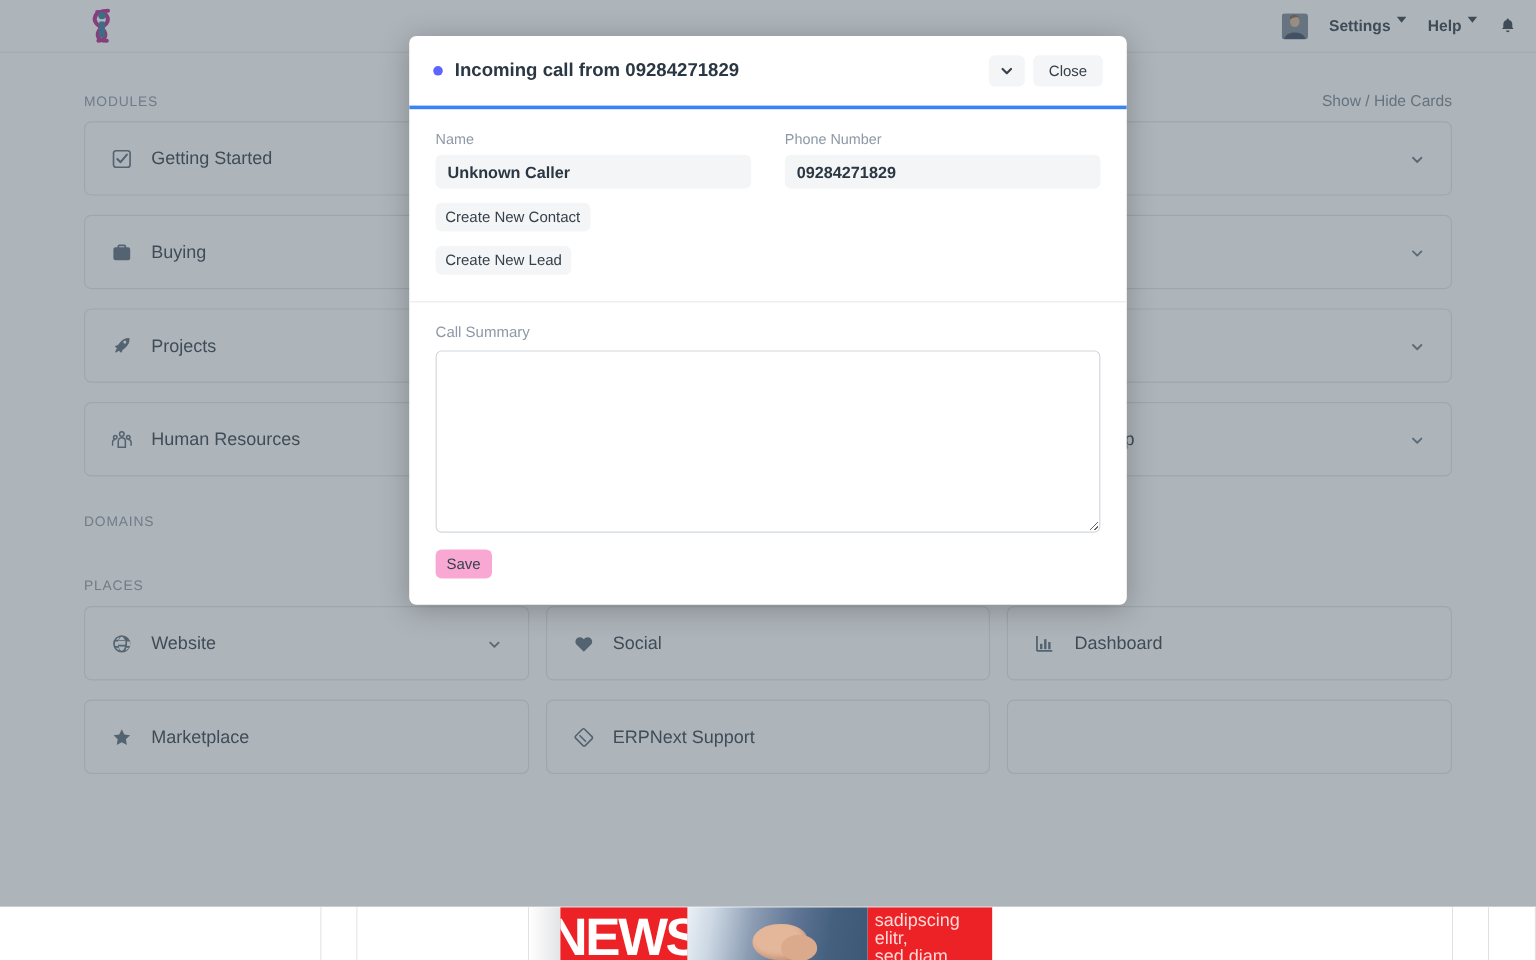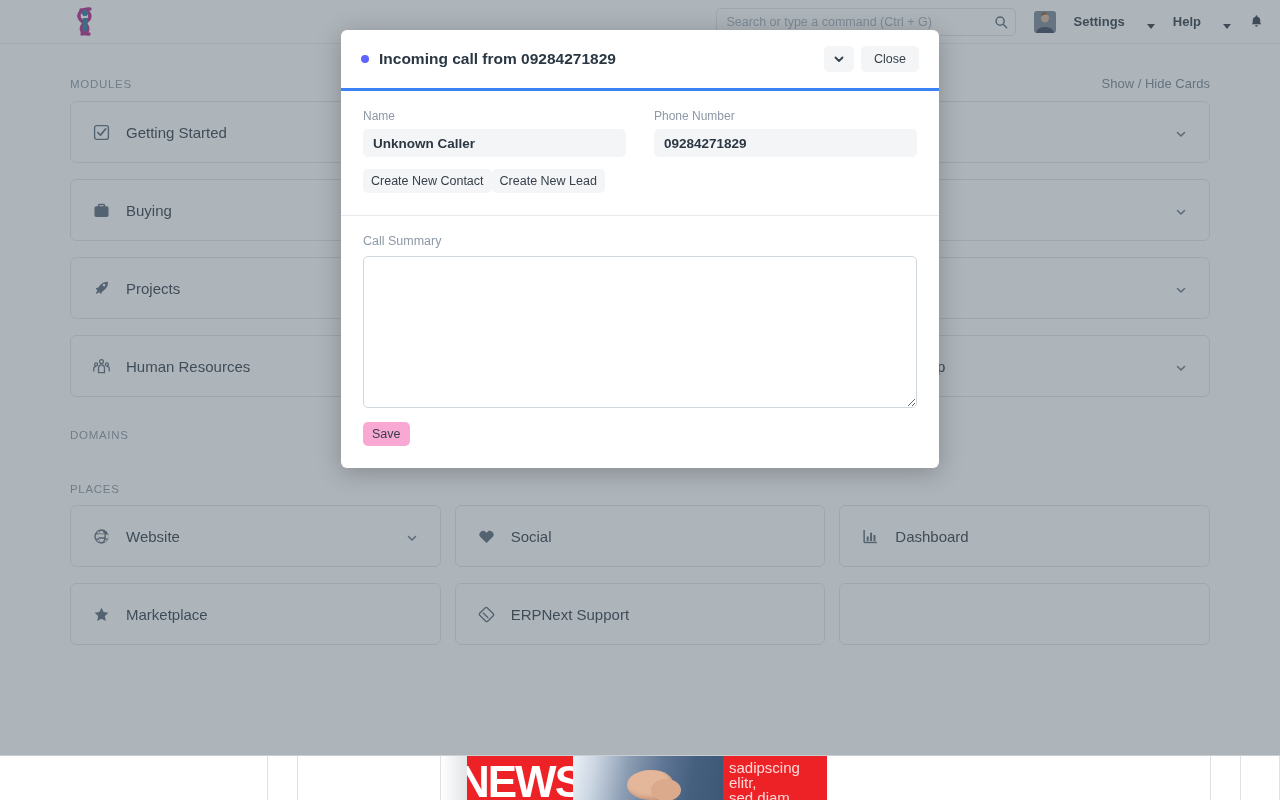--- a/index.html
+++ b/index.html
@@ -59,21 +59,21 @@
     transform: translateY(-50%);
     width: 14px; height: 14px;
     color: #5c6b7a;
   }
   .nav-avatar {
     width: 22px; height: 22px; border-radius: 3px;
     overflow: hidden; display:block;
   }
   .nav-link {
     font-size: 13px; font-weight: bold; color: #36414c;
-    display: flex; align-items: flex-end; gap: 22px;
+    display: flex; align-items: flex-start; gap: 5px;
     cursor: pointer;
     text-decoration: none;
   }
   .caret {
     width: 0; height: 0;
     border-left: 4px solid transparent;
     border-right: 4px solid transparent;
     border-top: 5px solid #36414c;
   }
   .bell { width: 15px; height: 15px; color: #36414c; }
@@ -221,21 +221,21 @@
     border: none;
     border-radius: 5px;
     height: 24px;
     padding: 0 8px;
     font-size: 12.5px;
     color: #36414c;
     font-family: "Liberation Sans", sans-serif;
     cursor: pointer;
     margin-top: 12px;
   }
-  .btn-stack { display: flex; flex-direction: row; align-items: flex-start; }
+  .btn-stack { display: flex; flex-direction: column; align-items: flex-start; }
 
   .summary-label {
     font-size: 12.5px;
     color: #8d99a6;
     display: block;
     margin-bottom: 8px;
   }
   .summary-box {
     width: 100%;
     height: 152px;
@@ -338,27 +338,20 @@
     <div id="brand-logo">
       <svg viewBox="0 0 30 34" width="30" height="34" aria-hidden="true">
         <path d="M20 4 C8 4 6 12 13 17 C20 22 19 28 12 29" stroke="#b52a8c" stroke-width="3.4" fill="none" stroke-linecap="round"></path>
         <path d="M11 5 C20 5 23 12 16 17 C9 22 10 29 19 29" stroke="#b52a8c" stroke-width="3.4" fill="none" stroke-linecap="round"></path>
         <circle cx="15" cy="8" r="3.1" fill="#2f7f9e"></circle>
         <rect x="12.6" y="13" width="4.8" height="13" rx="1" fill="#2f7f9e"></rect>
       </svg>
     </div>
 
     <div id="navbar-right">
-      <div class="search-wrap">
-        <input class="search-input" readonly="" placeholder="Search or type a command (Ctrl + G)" value="" style="">
-        <svg class="search-icon" viewBox="0 0 16 16" fill="none" stroke="currentColor" stroke-width="1.7">
-          <circle cx="7" cy="7" r="4.6"></circle>
-            <line x1="10.5" y1="10.5" x2="14.5" y2="14.5" stroke-linecap="round"></line>
-        </svg>
-      </div>
 
       <span class="nav-avatar">
         <svg viewBox="0 0 22 22" width="22" height="22">
           <rect width="22" height="22" fill="#7d8796"></rect>
           <ellipse cx="11" cy="7" rx="4" ry="4.5" fill="#d6b79b"></ellipse>
           <path d="M2 22 C3 14 19 14 20 22 Z" fill="#3e4a63"></path>
           <path d="M7 3 Q11 -1 15 4 Q13 2 7 5 Z" fill="#8a5a3b"></path>
         </svg>
       </span>
 

